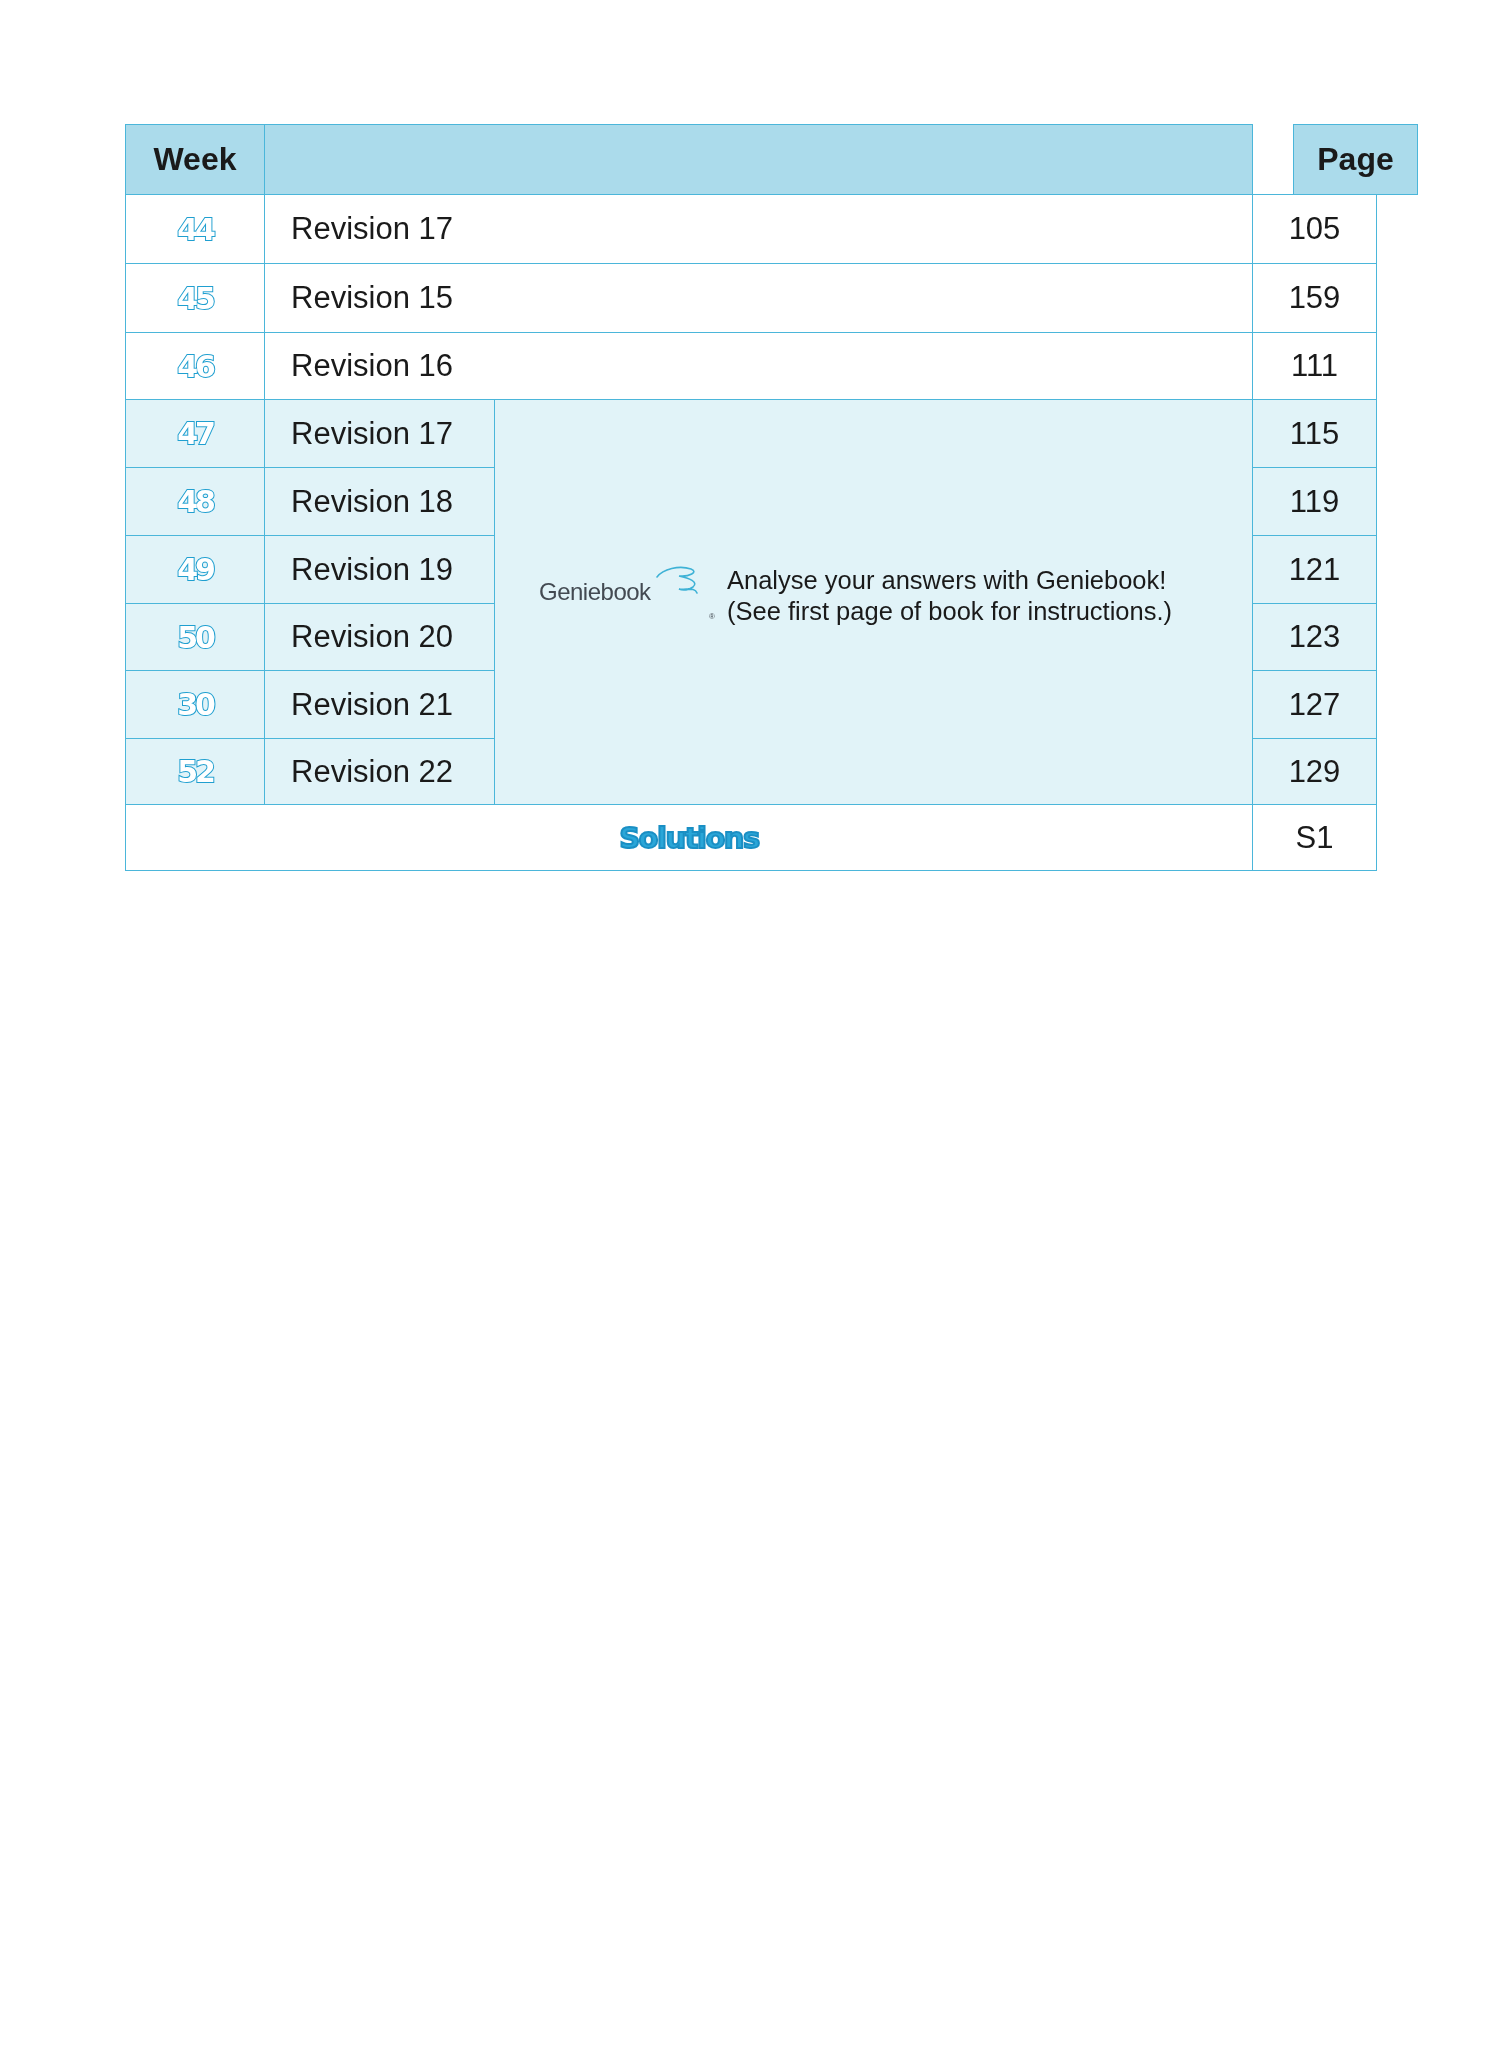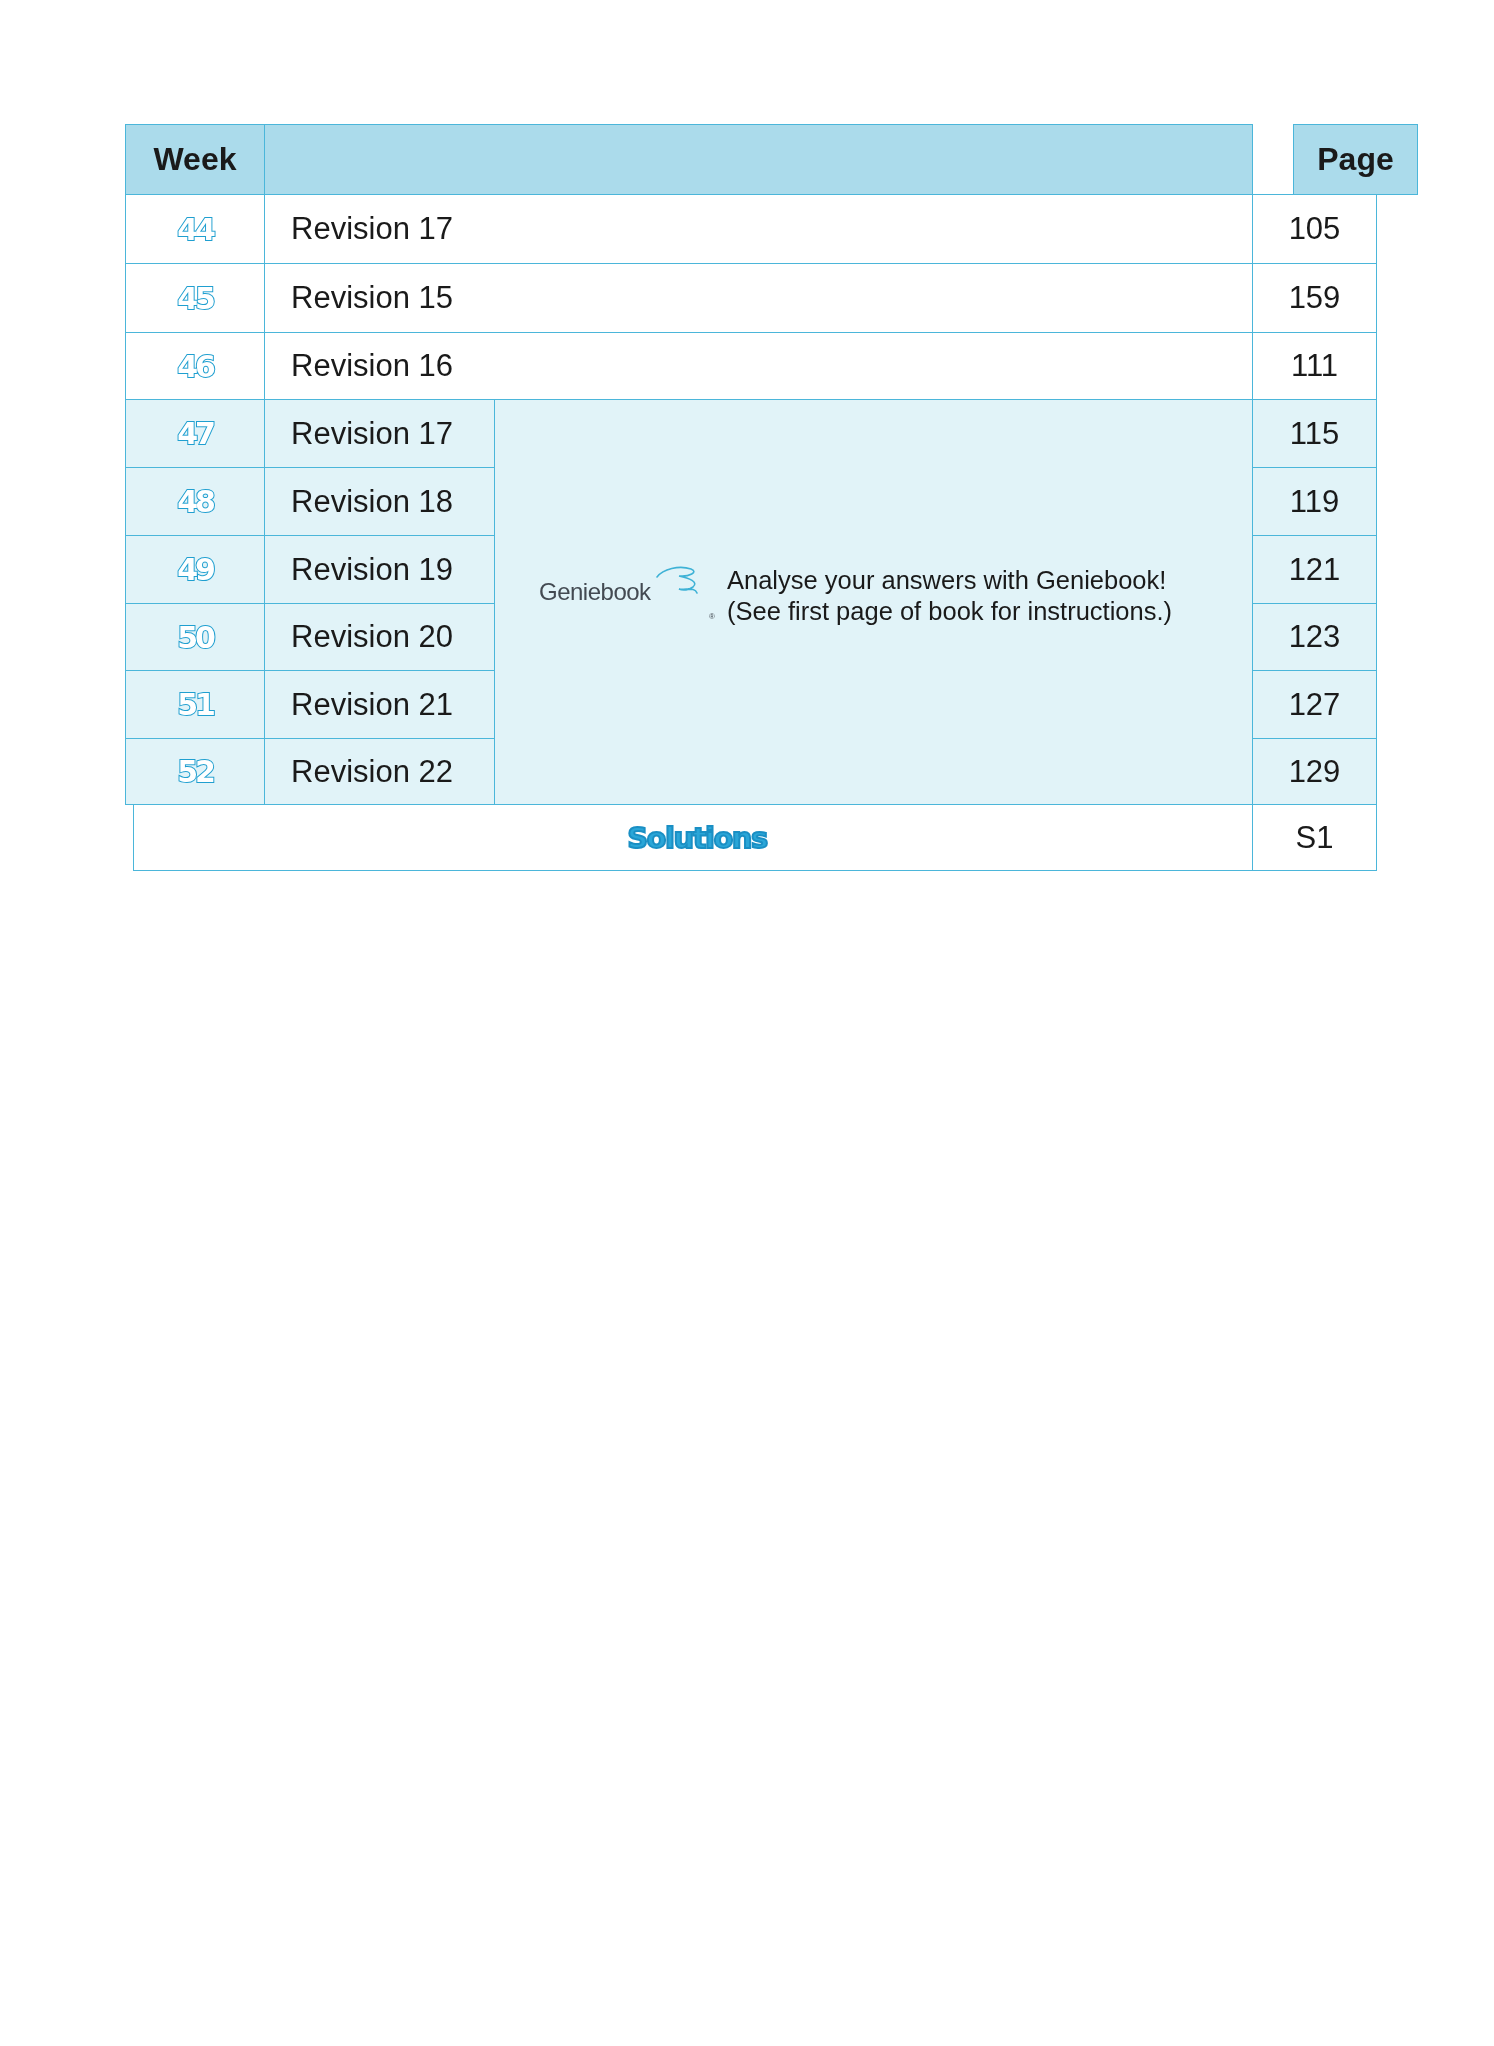--- a/index.html
+++ b/index.html
@@ -126,38 +126,38 @@
     <span class="week-num">50</span>
   </div>
   <div class="cell shade" style="left:139px;top:479px;width:231px;height:68px;">
     <span class="title">Revision 20</span>
   </div>
   <div class="cell shade" style="left:1127px;top:479px;width:125px;height:68px;">
     <span class="page">123</span>
   </div>
 
   <div class="cell shade" style="left:0;top:546px;width:140px;height:69px;">
-    <span class="week-num">51</span>
+    <span class="week-num">30</span>
   </div>
   <div class="cell shade" style="left:139px;top:546px;width:231px;height:69px;">
     <span class="title">Revision 21</span>
   </div>
   <div class="cell shade" style="left:1127px;top:546px;width:125px;height:69px;">
     <span class="page">127</span>
   </div>
 
   <div class="cell shade" style="left:0;top:614px;width:140px;height:67px;">
     <span class="week-num">52</span>
   </div>
   <div class="cell shade" style="left:139px;top:614px;width:231px;height:67px;">
     <span class="title">Revision 22</span>
   </div>
   <div class="cell shade" style="left:1127px;top:614px;width:125px;height:67px;">
     <span class="page">129</span>
   </div>
 
-  <div class="cell white" style="left:8px;top:680px;width:1128px;height:67px;">
+  <div class="cell white" style="left:0;top:680px;width:1128px;height:67px;">
     <span class="solutions">Solutions</span>
   </div>
   <div class="cell white" style="left:1127px;top:680px;width:125px;height:67px;">
     <span class="page">S1</span>
   </div>
 </div>
 
 </body></html>

